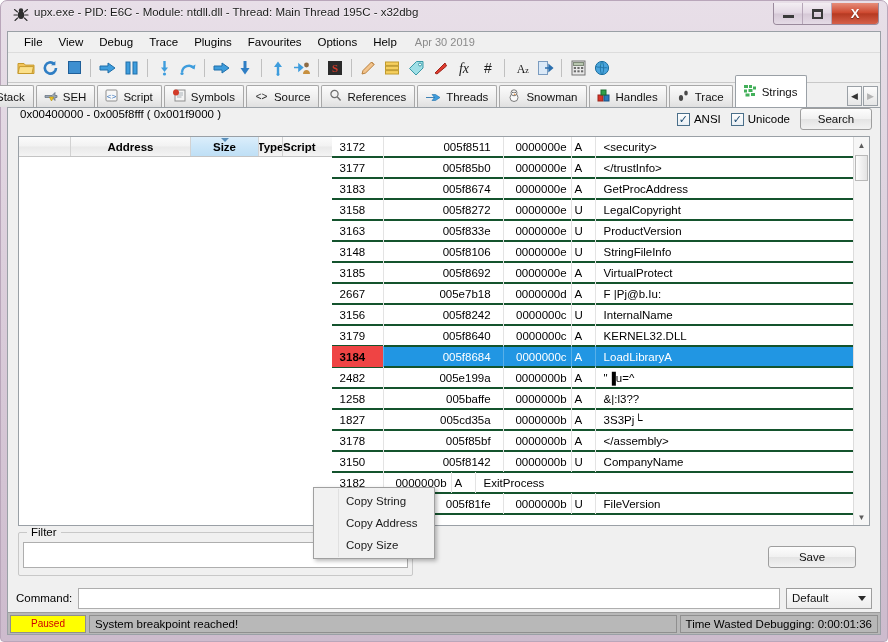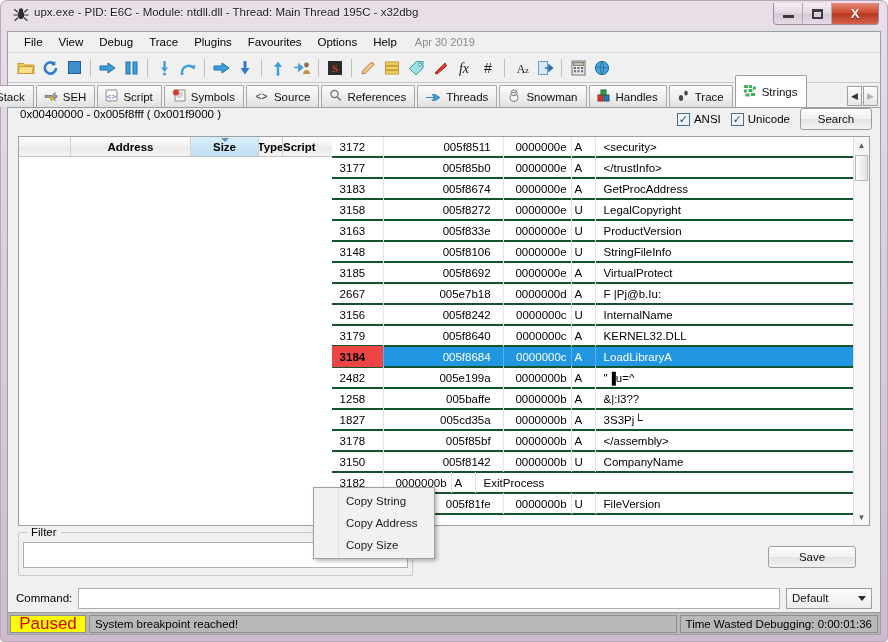--- a/index.html
+++ b/index.html
@@ -447,21 +447,21 @@
     color: #000;
     border: 1px solid #8f8f8f;
     background: #b8b8b8;
     padding: 0 5px;
   }
   .status-paused {
     background: #ffff00;
     color: #d00000;
     width: 76px;
     justify-content: center;
-    font-size: 17px;
+    font-size: 10px;
   }
   .status-msg { flex: 1 1 auto; }
   .status-time { white-space: nowrap; }
 </style>
 </head>
 <body>
 
 <div class="window">
 
   <div class="titlebar">

